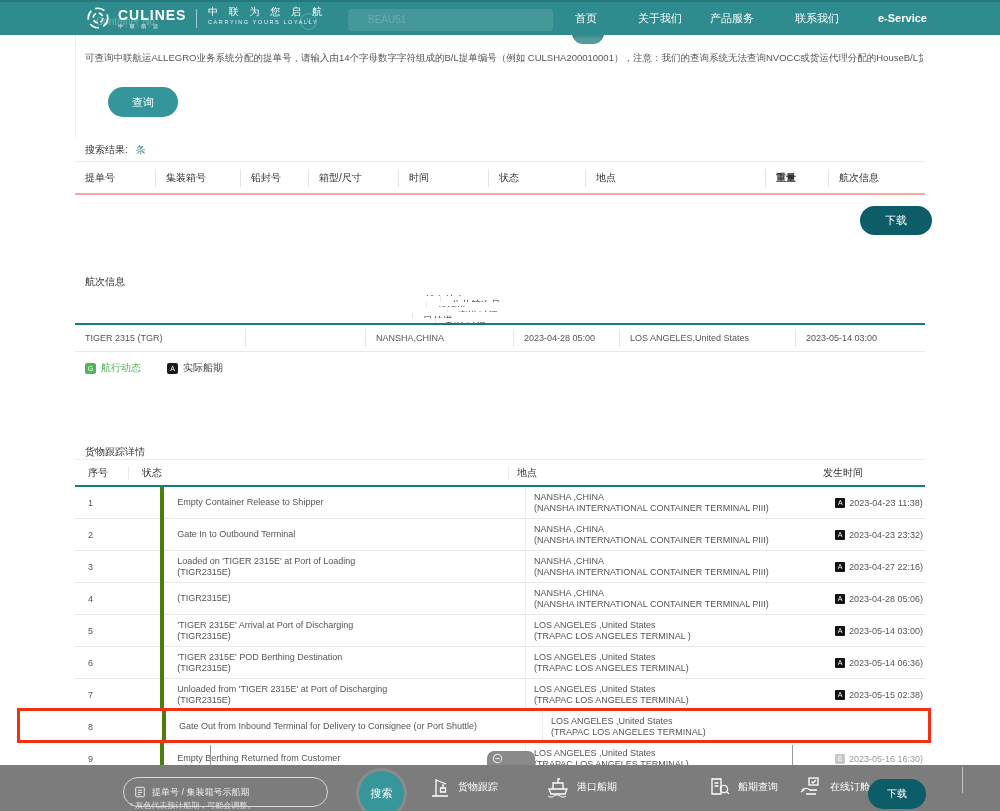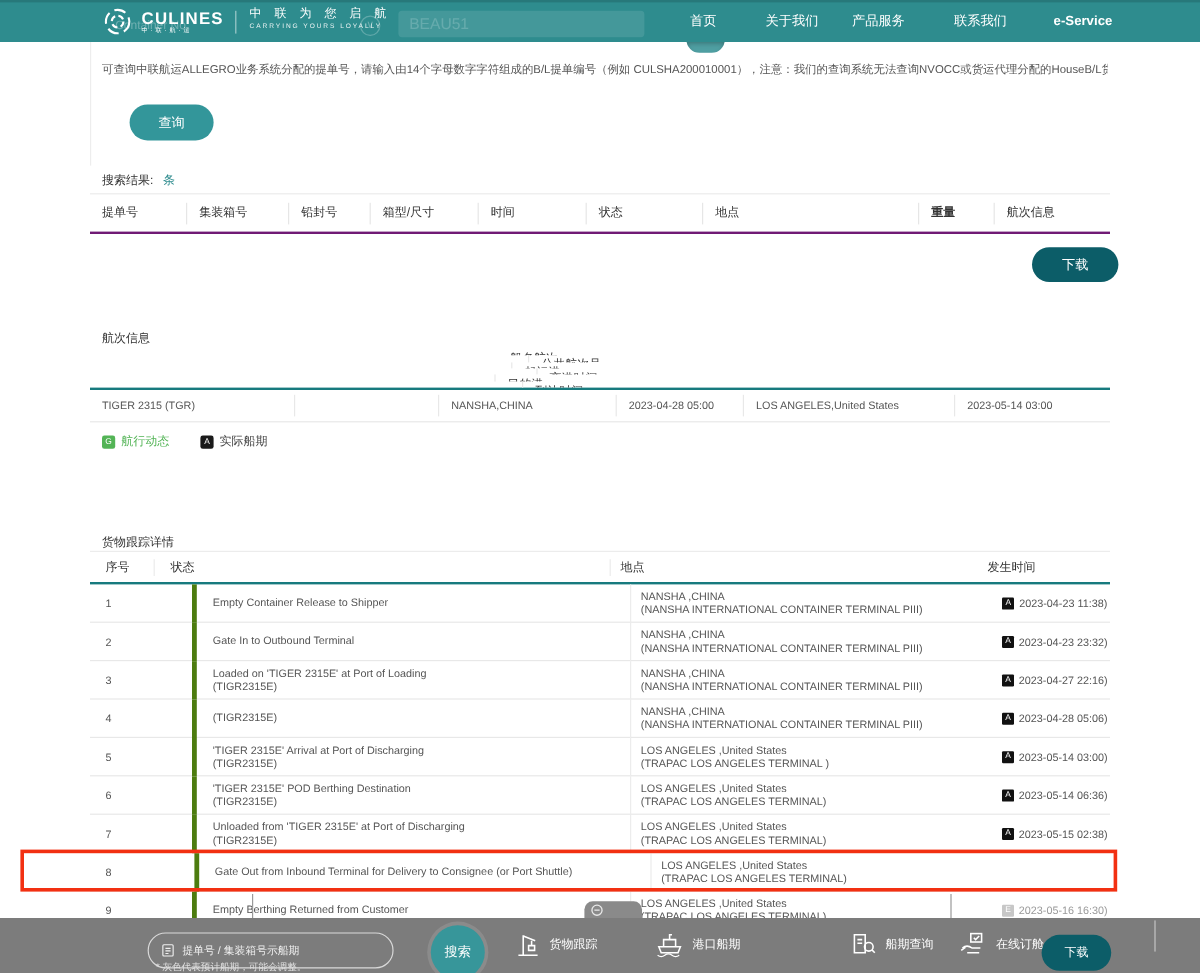--- a/index.html
+++ b/index.html
@@ -4,21 +4,21 @@
 <style>
   html,body{margin:0;padding:0;}
   body{font-family:"Liberation Sans","DejaVu Sans",sans-serif;}
   .page{position:relative;width:1000px;height:811px;background:#fff;overflow:hidden;}
 
   
   .header{position:absolute;left:0;top:0;width:1000px;height:33px;background:#2e8c8e;z-index:50;border-top:2px solid #27787a;}
   .ghost{position:absolute;opacity:.30;color:#fff;}
   .ghost-select{left:96px;top:14px;font-size:10px;}
   .ghost-chev{left:300px;top:11px;width:15px;height:15px;border:1px solid rgba(255,255,255,.8);border-radius:50%;font-size:9px;line-height:13px;text-align:center;}
-  .ghost-input{left:332px;top:7px;width:205px;height:22px;background:rgba(255,255,255,.35);border-radius:3px;font-size:13px;line-height:22px;padding-left:9px;color:#e8f4f4;box-sizing:border-box;}
+  .ghost-input{left:348px;top:7px;width:205px;height:22px;background:rgba(255,255,255,.35);border-radius:3px;font-size:10px;line-height:22px;padding-left:20px;color:#e8f4f4;box-sizing:border-box;}
   .logo-wrap{position:absolute;left:85px;top:3px;display:flex;align-items:center;z-index:2;}
   .knot{width:26px;height:26px;}
   .brand{margin-left:7px;color:#fff;line-height:1;}
   .brand-name{font-size:14px;font-weight:bold;letter-spacing:1px;}
   .brand-sub{font-size:5px;letter-spacing:2.5px;margin-top:2px;}
   .hdr-divider{position:absolute;left:196px;top:7px;width:1px;height:19px;background:rgba(255,255,255,.55);z-index:2;}
   .slogan{position:absolute;left:208px;top:5px;color:#fff;z-index:2;line-height:1;}
   .slogan-cn{font-size:10px;letter-spacing:4px;}
   .slogan-en{font-size:5.5px;letter-spacing:1.6px;margin-top:3px;opacity:.9;}
   .nav-item{position:absolute;top:0;height:33px;line-height:33px;color:#fff;font-size:11px;z-index:2;cursor:pointer;white-space:nowrap;}
@@ -26,21 +26,21 @@
   .content-edge{position:absolute;left:75px;top:35px;width:1px;height:103px;background:#ededed;}
 
   
   .content{position:absolute;left:75px;top:33px;width:850px;z-index:10;}
   .abs{position:absolute;}
   .intro{left:10px;top:19px;width:838px;font-size:9.5px;color:#555;white-space:nowrap;overflow:hidden;}
   .btn{display:flex;align-items:center;justify-content:center;color:#fff;cursor:pointer;box-sizing:border-box;}
   .btn-query{left:33px;top:54px;width:70px;height:30px;border-radius:17px;background:#33969a;font-size:11px;}
   .results-label{left:10px;top:110px;font-size:10px;color:#333;}
   .results-count{color:#2e8c8e;margin-left:8px;}
-  .rheader{left:0;top:128px;width:850px;height:34px;display:flex;align-items:center;border-top:1px solid #ececec;border-bottom:2px solid #701a75;box-sizing:border-box;}
+  .rheader{left:0;top:128px;width:850px;height:34px;display:flex;align-items:center;border-top:1px solid #ececec;border-bottom:2px solid #fca5a5;box-sizing:border-box;}
   .rcol{box-sizing:border-box;padding-left:10px;font-size:10px;color:#333;height:18px;line-height:18px;border-left:1px solid #e6e6e6;white-space:nowrap;overflow:hidden;}
   .rcol:first-child{border-left:none;}
   .btn-download-top{left:785px;top:173px;width:72px;height:29px;border-radius:15px;background:#0c5d68;font-size:11px;}
   .section-title{font-size:10px;color:#333;}
   .voyage-title{left:10px;top:242px;}
   .vtable{left:0;top:258px;width:850px;}
   .vhead{display:flex;align-items:center;height:34px;border-bottom:2px solid #177a7e;box-sizing:border-box;flex-direction:column;}
   .vrow{display:flex;align-items:center;height:27px;border-bottom:1px solid #e8e8e8;box-sizing:border-box;}
   .vcol{box-sizing:border-box;padding-left:10px;font-size:10px;color:#333;white-space:nowrap;overflow:hidden;border-left:1px solid #e8e8e8;height:18px;line-height:18px;}
   .vcol:first-child{border-left:none;}

